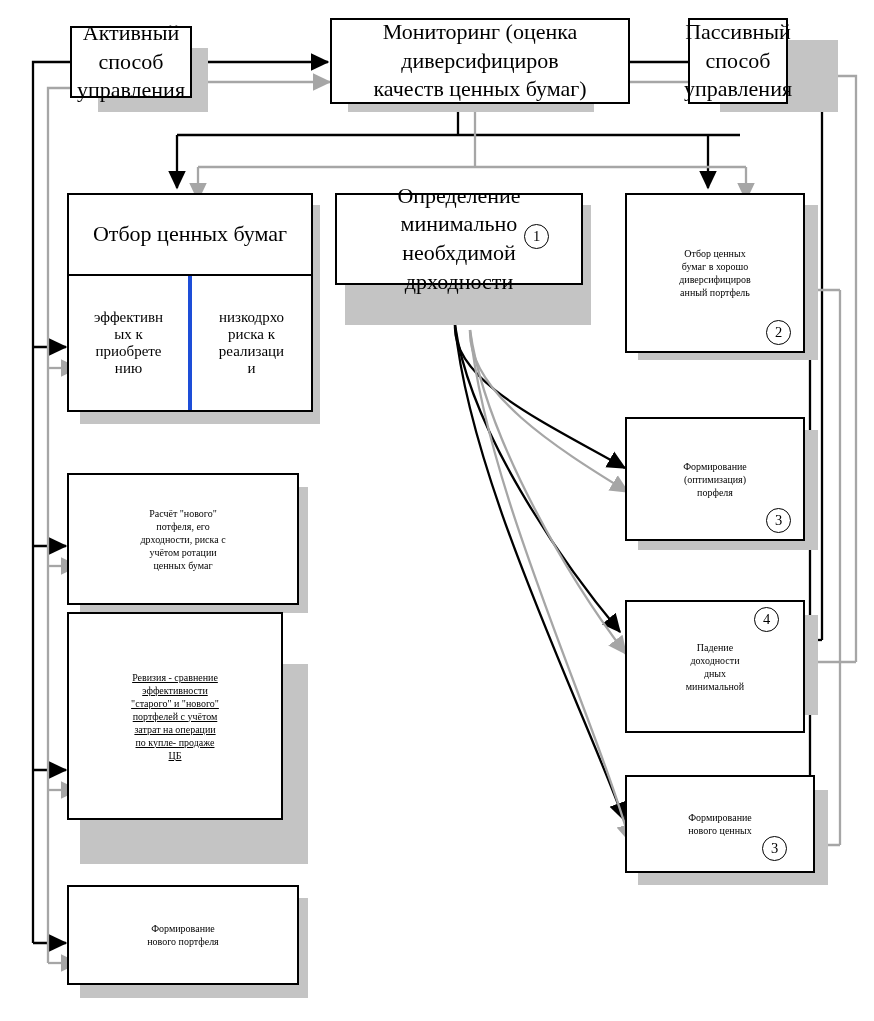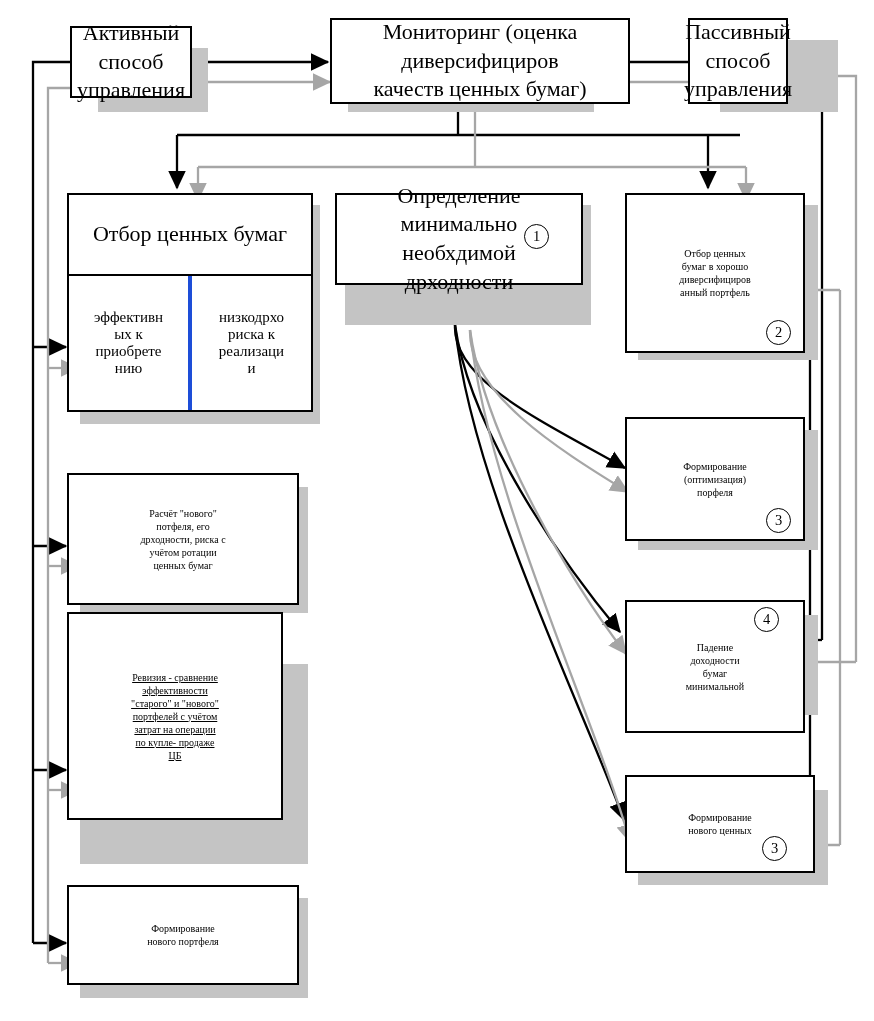--- a/index.html
+++ b/index.html
@@ -191,21 +191,21 @@
     <span class="ln t16">"старого" и "нового"</span>
     <span class="ln t16">портфелей с учётом</span>
     <span class="ln t16">затрат на операции</span>
     <span class="ln t16">по купле- продаже</span>
     <span class="ln t16">ЦБ</span>
   </div>
 
   <div class="box" style="left:625px; top:600px; width:180px; height:133px;">
     <span class="ln t16">Падение</span>
     <span class="ln t16">доходности</span>
-    <span class="ln t16">бумаг</span>
+    <span class="ln t16">дных</span>
     <span class="ln t16">минимальной</span>
   </div>
   <div class="circnum" style="left:754px; top:607px;">
     <span>4</span>
   </div>
 
   <div class="box" style="left:67px; top:885px; width:232px; height:100px;">
     <span class="ln t16">Формирование</span>
     <span class="ln t16">нового портфеля</span>
   </div>

